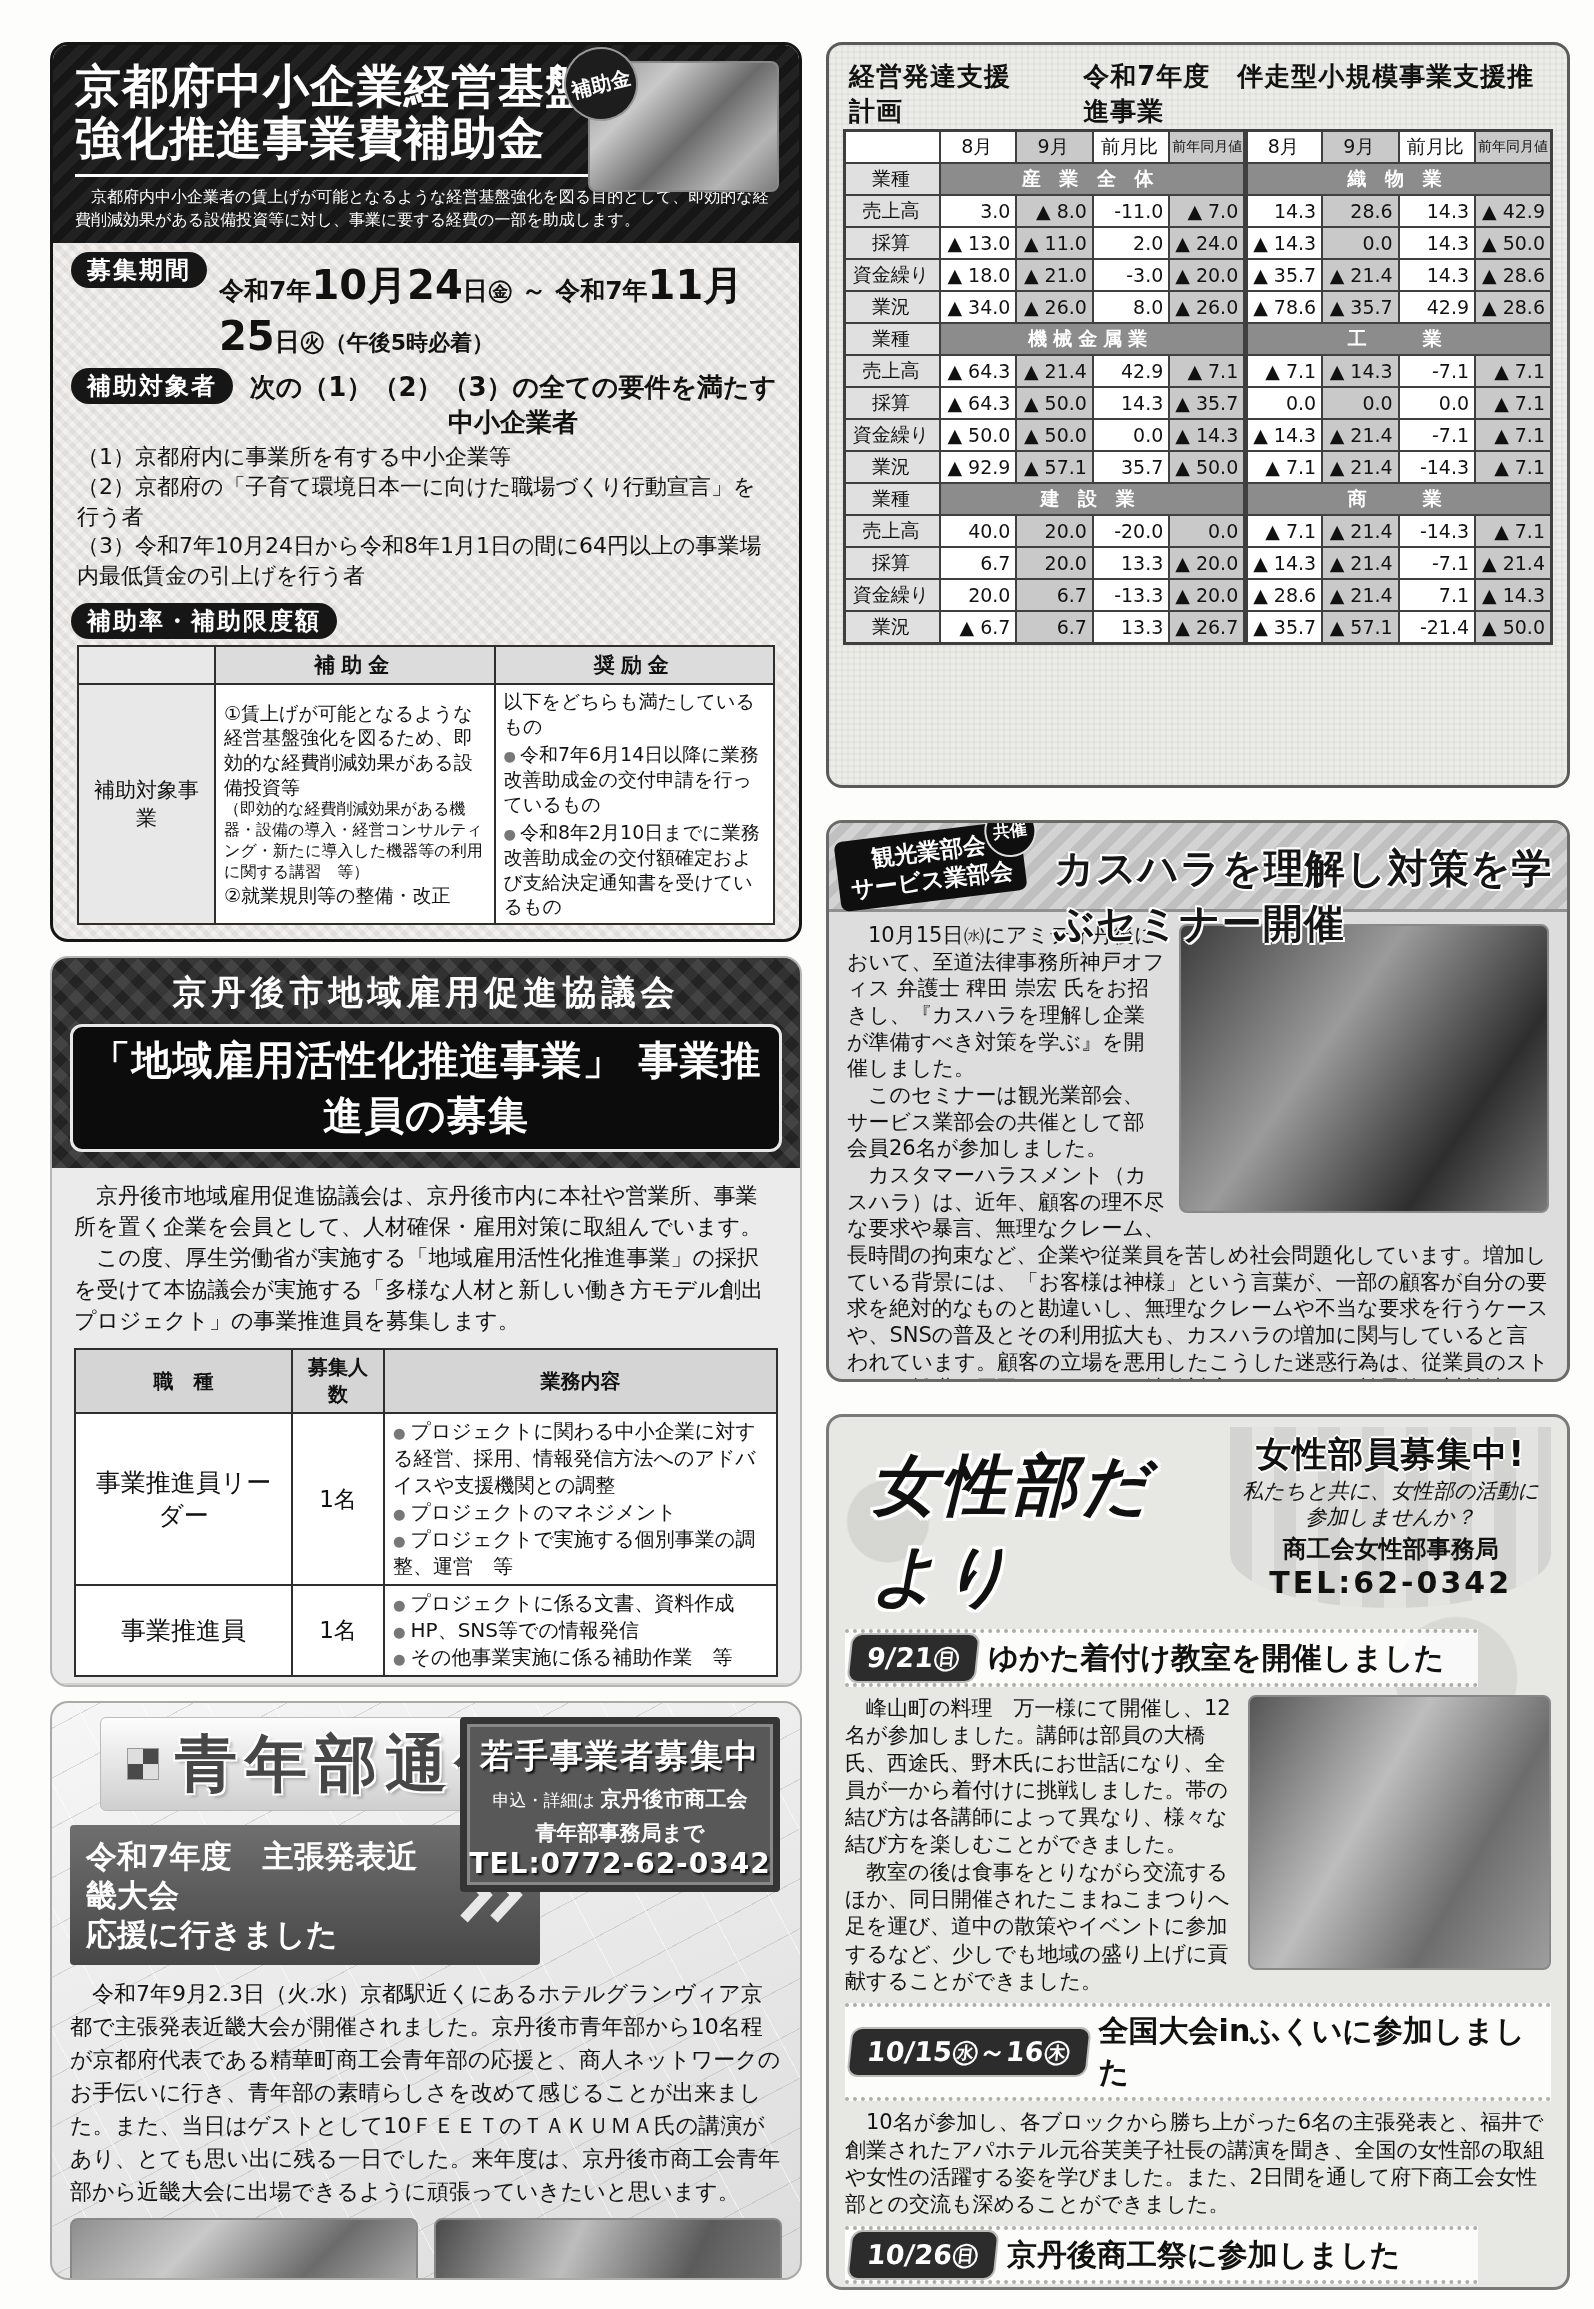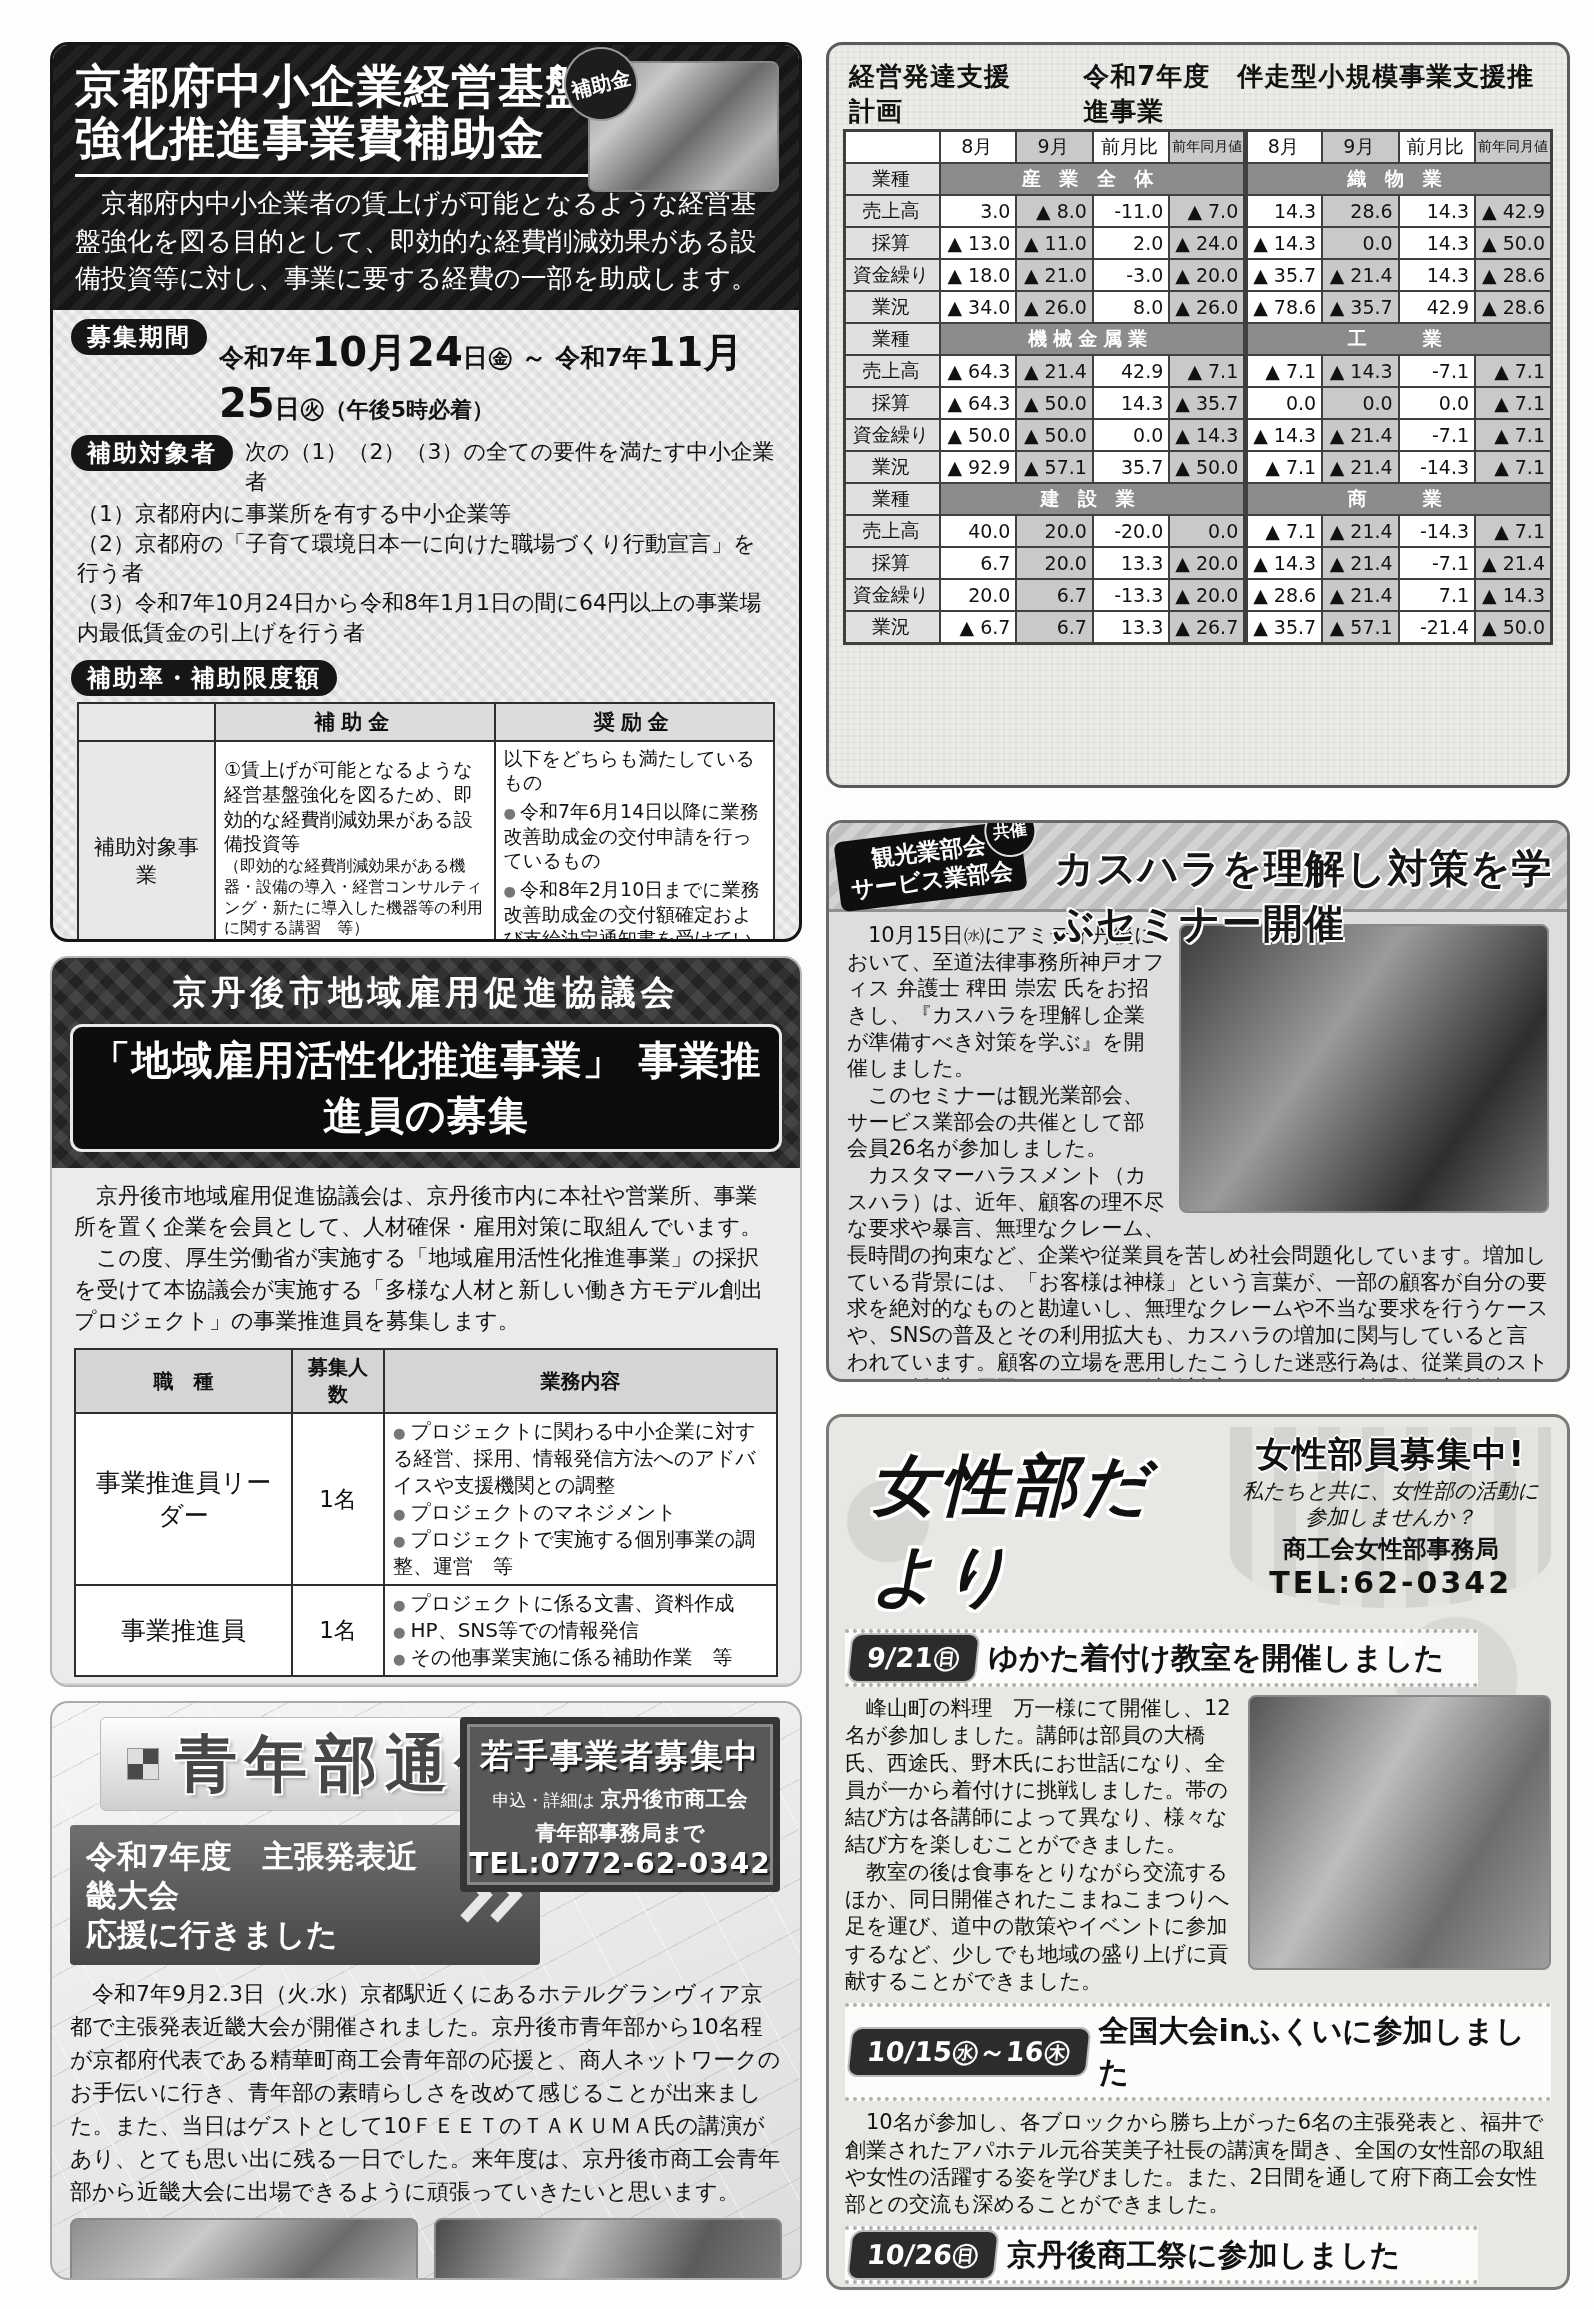--- a/index.html
+++ b/index.html
@@ -13,27 +13,27 @@
   .ph{background:linear-gradient(135deg,#8e8e8e 0%,#c9c9c9 28%,#6b6b6b 55%,#b5b5b5 80%,#7c7c7c 100%);border:2px solid #888;border-radius:8px;}
 
   
   .box-subsidy{height:900px;border:3px solid #151515;border-radius:18px;background:#f2f1ef;
     background-image:repeating-linear-gradient(45deg,rgba(0,0,0,.05) 0 5px,transparent 5px 10px),repeating-linear-gradient(-45deg,rgba(0,0,0,.03) 0 5px,transparent 5px 10px);}
   .sub-head{position:relative;background:#161616;background-image:repeating-linear-gradient(135deg,rgba(255,255,255,.05) 0 9px,transparent 9px 18px);color:#fff;padding:16px 22px 12px;border-radius:14px 14px 0 0;}
   .sub-title{font-size:46px;font-weight:bold;line-height:1.12;letter-spacing:1px;}
   .sub-photo{position:absolute;right:20px;top:16px;width:187px;height:127px;}
   .sub-badge{position:absolute;left:-26px;top:-16px;width:70px;height:70px;border-radius:50%;background:#1d1d1d;border:2px solid #999;color:#fff;display:flex;align-items:center;justify-content:center;font-size:20px;font-weight:bold;transform:rotate(-14deg);}
   .sub-sep{border-top:3px solid #fff;margin:10px 0 8px;}
-  .sub-intro{font-size:26px;line-height:1.45;}
+  .sub-intro{font-size:16px;line-height:1.45;}
   .pill{display:inline-block;background:#161616;color:#fff;border-radius:994px;padding:2px 16px;font-weight:bold;font-size:24px;letter-spacing:2px;white-space:nowrap;}
   .sub-row{display:flex;gap:12px;padding:9px 18px 0;align-items:flex-start;}
   .date-line{font-size:25px;font-weight:bold;padding-top:6px;}
   .date-line .big{font-size:40px;}
   .date-line .note{font-size:22px;}
-  .req-head{font-size:22px;font-weight:normal;padding-top:2px;}
+  .req-head{font-size:26px;font-weight:bold;padding-top:2px;text-align:center;}
   .req-list{padding:2px 24px 0;}
   .req{font-size:22px;line-height:1.35;}
   .sub-table{border-collapse:collapse;margin:6px 24px 0;width:calc(100% - 48px);background:#fff;font-size:19px;table-layout:fixed;}
   .sub-table td{border:2px solid #2e2e2e;padding:4px 8px;vertical-align:middle;}
   .sub-table .hd{background:#dcdcdc;text-align:center;font-weight:bold;font-size:21px;letter-spacing:6px;}
   .sub-table .lab{background:#e8e8e8;text-align:center;font-size:21px;width:119px;}
   .sub-table .small{font-size:16px;line-height:1.3;}
   .sub-table p{line-height:1.3;}
   .shoB{line-height:1.3;margin-top:4px;}
   .shoB::before{content:"●";color:#777;font-size:.75em;margin-right:4px;}

